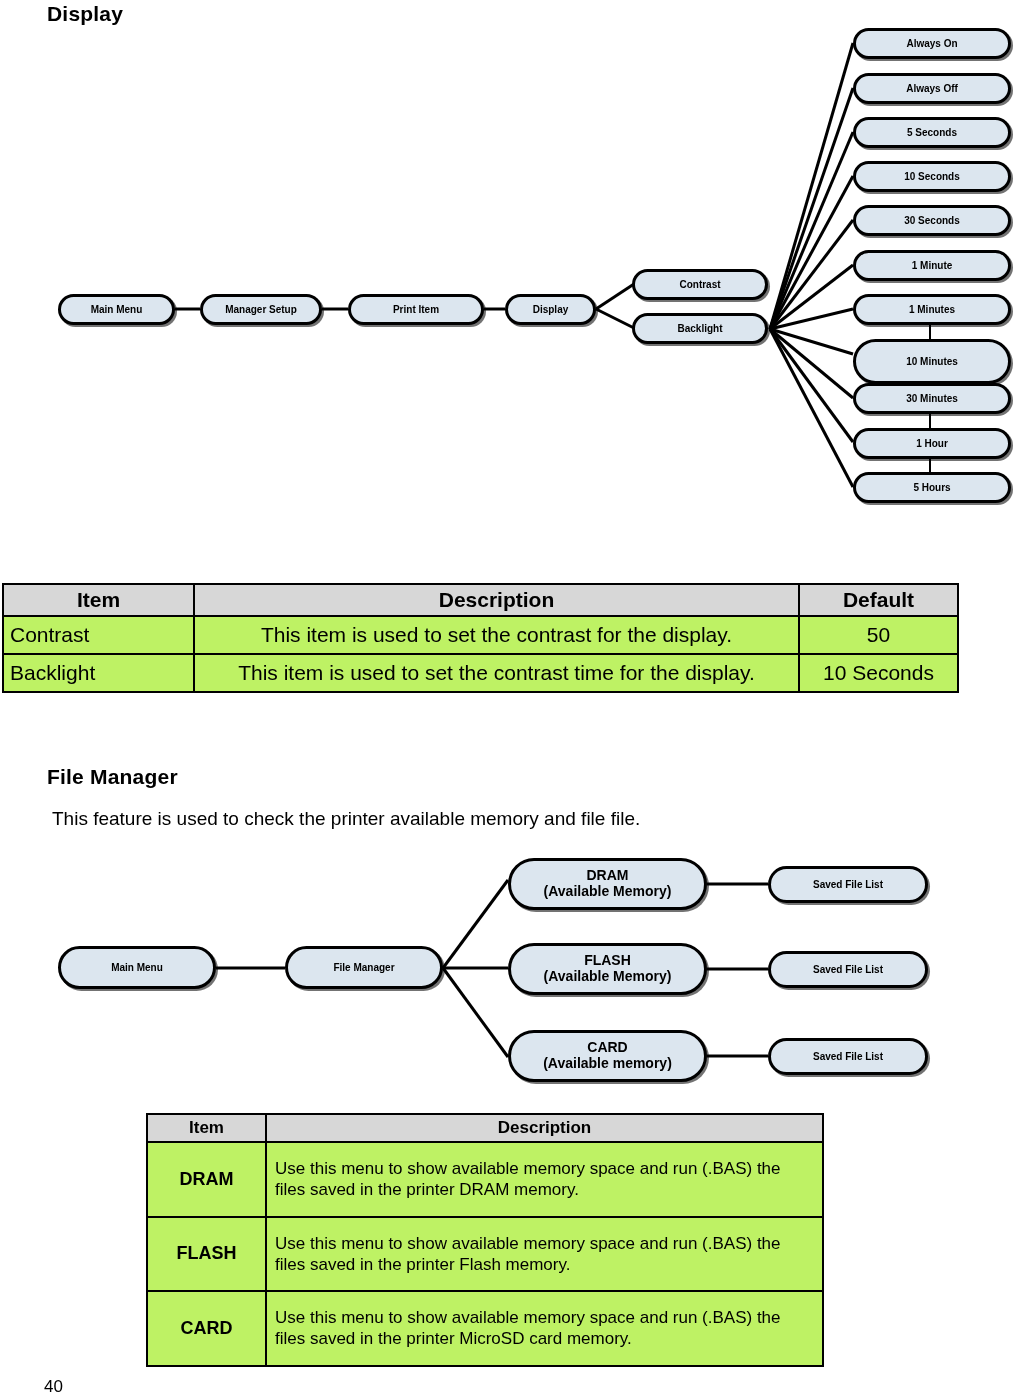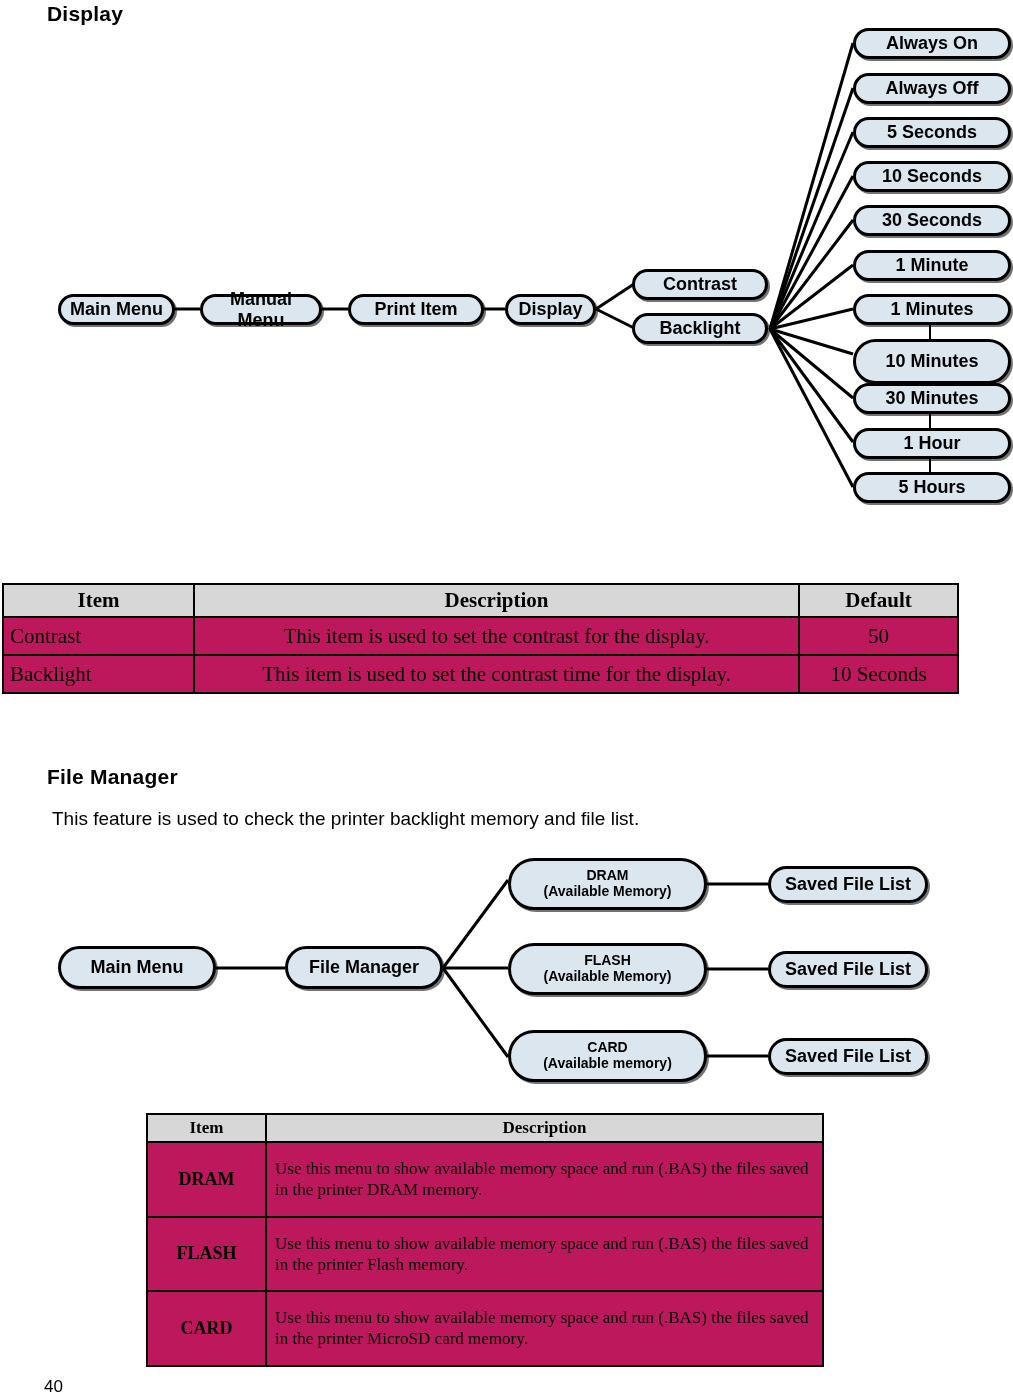--- a/index.html
+++ b/index.html
@@ -38,21 +38,21 @@
     position: absolute;
     box-sizing: border-box;
     background: #dce6ef;
     border: 3px solid #000000;
     border-radius: 999px;
     display: flex;
     align-items: center;
     justify-content: center;
     text-align: center;
     font-weight: bold;
-    font-size: 18px;
+    font-size: 10px;
     line-height: 1.12;
     color: #000000;
     box-shadow: 2px 2px 0 rgba(0,0,0,0.55);
     z-index: 3;
     padding: 0 4px;
   }
   .node.two-line { font-size: 14px; }
   .node span { display: block; }
 
   svg.links {
@@ -63,22 +63,21 @@
     overflow: visible;
   }
   svg.links line, svg.links path { stroke: #000000; stroke-width: 3; fill: none; }
   svg.links line.thin { stroke-width: 2; }
 
   
   table.doc-table {
     position: absolute;
     border-collapse: collapse;
     table-layout: fixed;
-    background: #be185d;
-    font-family: Liberation Serif, serif;
+    background: #bef264;
   }
   table.doc-table th,
   table.doc-table td {
     border: 2px solid #000000;
     padding: 3px 6px;
     font-size: 21px;
     font-weight: normal;
     color: #000000;
     vertical-align: middle;
   }
@@ -136,21 +135,21 @@
 
   <line class="thin" x1="930" y1="324" x2="930" y2="339"></line>
   <line class="thin" x1="930" y1="413" x2="930" y2="428"></line>
   <line class="thin" x1="930" y1="457" x2="930" y2="472"></line>
 </svg>
 
 <div class="node" style="left:58px;  top:294px; width:117px; height:31px;">
   <span>Main Menu</span>
 </div>
 <div class="node" style="left:200px; top:294px; width:122px; height:31px;">
-  <span>Manual Menu</span>
+  <span>Manager Setup</span>
 </div>
 <div class="node" style="left:348px; top:294px; width:136px; height:31px;">
   <span>Print Item</span>
 </div>
 <div class="node" style="left:505px; top:294px; width:91px;  height:31px;">
   <span>Display</span>
 </div>
 
 <div class="node" style="left:632px; top:269px; width:136px; height:31px;">
   <span>Contrast</span>
@@ -215,21 +214,21 @@
     <tr>
       <td class="c-item">Backlight</td>
       <td class="c-desc">This item is used to set the contrast time for the display.</td>
       <td class="c-def">10 Seconds</td>
     </tr>
   </tbody>
 </table>
 
 <div class="h-title" style="left:47px; top:765px;">File Manager</div>
 
-<div class="body-text" style="left:52px; top:808px;">This feature is used to check the printer backlight memory and file list.</div>
+<div class="body-text" style="left:52px; top:808px;">This feature is used to check the printer available memory and file file.</div>
 
 <svg class="links" width="1013" height="260" style="top:845px;">
 
   <line x1="216" y1="123" x2="285" y2="123"></line>
 
   <line x1="443" y1="123" x2="508" y2="35"></line>
   <line x1="443" y1="123" x2="508" y2="123"></line>
   <line x1="443" y1="123" x2="508" y2="212"></line>
 
   <line x1="707" y1="39" x2="768" y2="39"></line>

